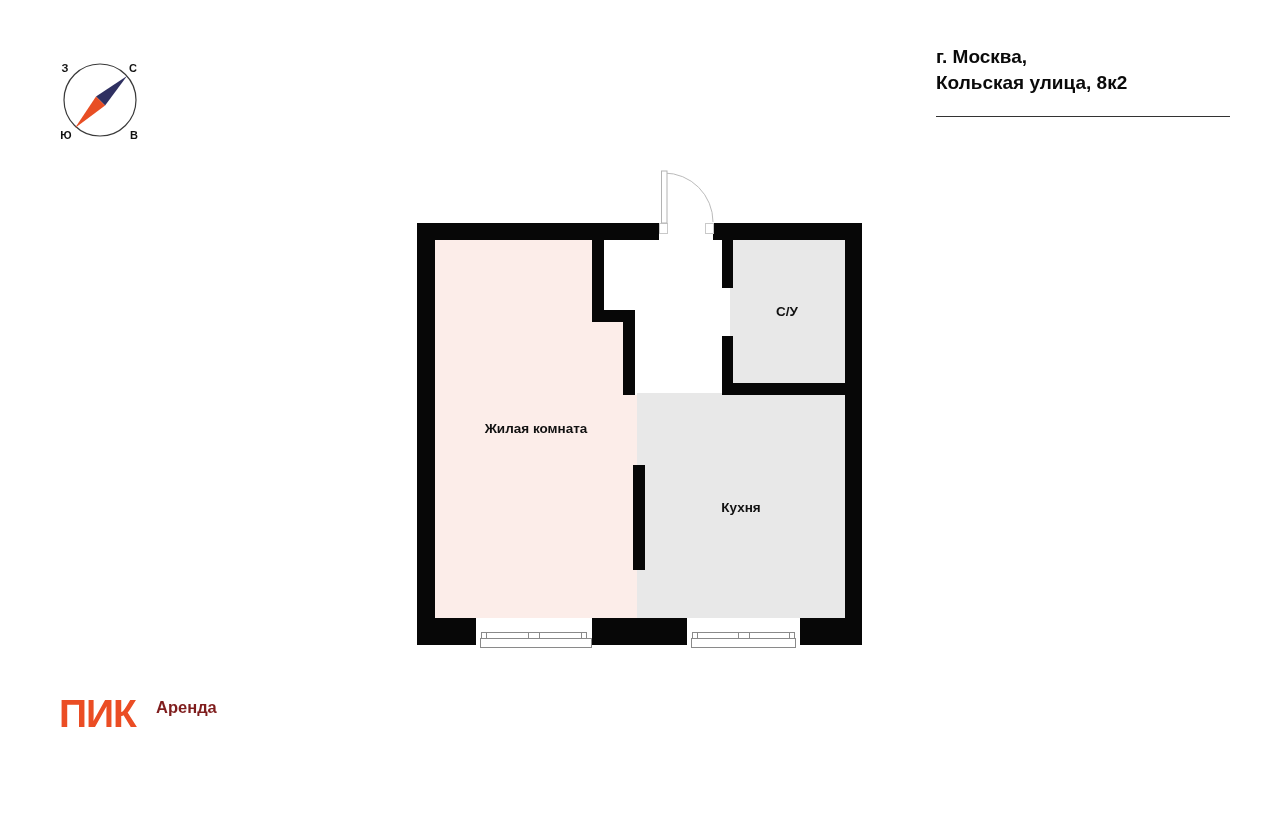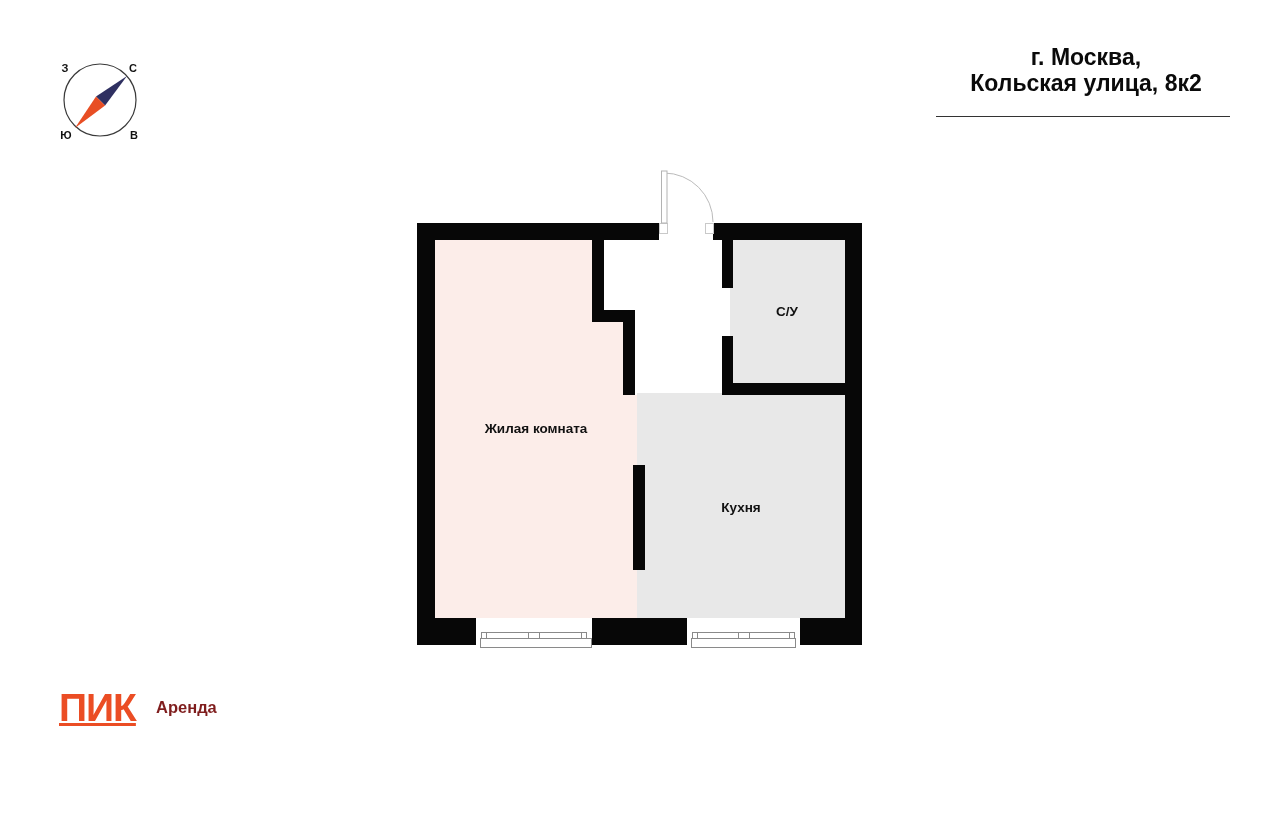--- a/index.html
+++ b/index.html
@@ -5,36 +5,36 @@
   html,body{margin:0;padding:0;background:#fff;}
   body{font-family:"Liberation Sans",sans-serif;}
   #canvas{position:relative;width:1280px;height:821px;background:#ffffff;overflow:hidden;}
 
   
   #compass{position:absolute;left:50px;top:50px;width:104px;height:104px;}
   #compass text{font-size:11px;font-weight:700;fill:#111;}
 
   
   #address{position:absolute;left:936px;top:44px;width:300px;}
-  .addr-line{font-size:23px;font-weight:700;color:#0a0a0a;line-height:26px;white-space:nowrap;text-align:center;}
+  .addr-line{font-size:19px;font-weight:700;color:#0a0a0a;line-height:26px;white-space:nowrap;}
   #address-divider{position:absolute;left:936px;top:116px;width:294px;height:0;border-top:1.5px solid #333;}
 
   
   #plan{position:absolute;left:400px;top:160px;width:480px;height:500px;}
   .wall{fill:#070707;}
   .room-label{font-size:13.5px;font-weight:700;fill:#111;}
   .door-line{fill:#ffffff;stroke:#b3b3b3;stroke-width:1;}
   .arc{fill:none;stroke:#bbbbbb;stroke-width:1;}
   .win{fill:#ffffff;stroke:#8a8a8a;stroke-width:1;}
   .win-tick{stroke:#8a8a8a;stroke-width:1;}
   .jamb{fill:#ffffff;stroke:#c9c9c9;stroke-width:1;}
 
   
   #logo{position:absolute;left:59px;top:688px;width:260px;height:50px;}
-  #logo-pik{position:absolute;left:0;top:0;font-size:39px;line-height:40px;font-weight:900;letter-spacing:-1px;color:#EB4D24;text-decoration:underline;}
+  #logo-pik{position:absolute;left:0;top:6px;font-size:39px;line-height:40px;font-weight:900;letter-spacing:-1px;color:#EB4D24;}
   #logo-arenda{position:absolute;left:97px;top:10px;font-size:16.5px;font-weight:700;color:#7f1d1d;}
 </style>
 </head>
 <body>
 
 <div id="canvas">
 
   <svg id="compass" viewBox="50 50 104 104">
     <circle cx="100" cy="100" r="36" fill="none" stroke="#3a3a3a" stroke-width="1.2"></circle>
     <polygon points="127,76 105.1,105.6 96,96.4" fill="#2F3061"></polygon>

